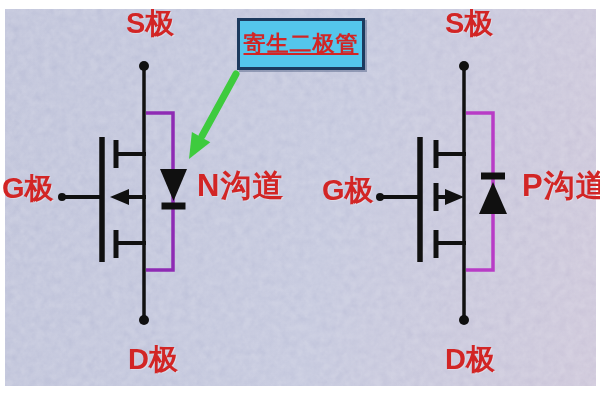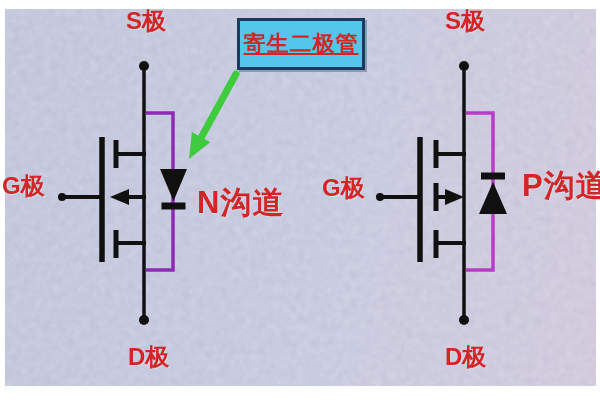--- a/index.html
+++ b/index.html
@@ -13,26 +13,26 @@
     position:absolute;left:5px;top:9px;width:591px;height:377px;
     background:linear-gradient(100deg,#b6bad4 0%,#bbbfd8 55%,#c6bed4 100%);
   }
   .texture{position:absolute;left:0;top:0;width:100%;height:100%;}
   #circuit{position:absolute;left:0;top:0;width:600px;height:400px;}
   .lbl{
     position:absolute;font-weight:bold;color:var(--label-red,#d22525);
     line-height:1;white-space:nowrap;
     text-shadow:1px 1px 0 rgba(255,255,255,0.30);
   }
-  .lbl-terminal{font-size:24px;}
+  .lbl-terminal{font-size:29px;}
   .lbl-channel{font-size:31px;letter-spacing:1px;}
   .s-left{left:126px;top:9px;}
   .g-left{left:2px;top:174px;}
   .d-left{left:128px;top:345px;}
-  .n-ch{left:197px;top:187px;}
+  .n-ch{left:197px;top:170px;}
   .s-right{left:445px;top:9px;}
   .g-right{left:322px;top:176px;}
   .d-right{left:445px;top:345px;}
   .p-ch{left:522px;top:170px;}
   .callout{
     position:absolute;left:237px;top:18px;width:122px;height:46px;
     background:var(--callout-bg,#54c6ec);
     border:3px solid var(--callout-border,#1c3a5e);
     display:flex;align-items:center;justify-content:center;
     font-size:22px;font-weight:bold;color:var(--label-red,#d22525);

